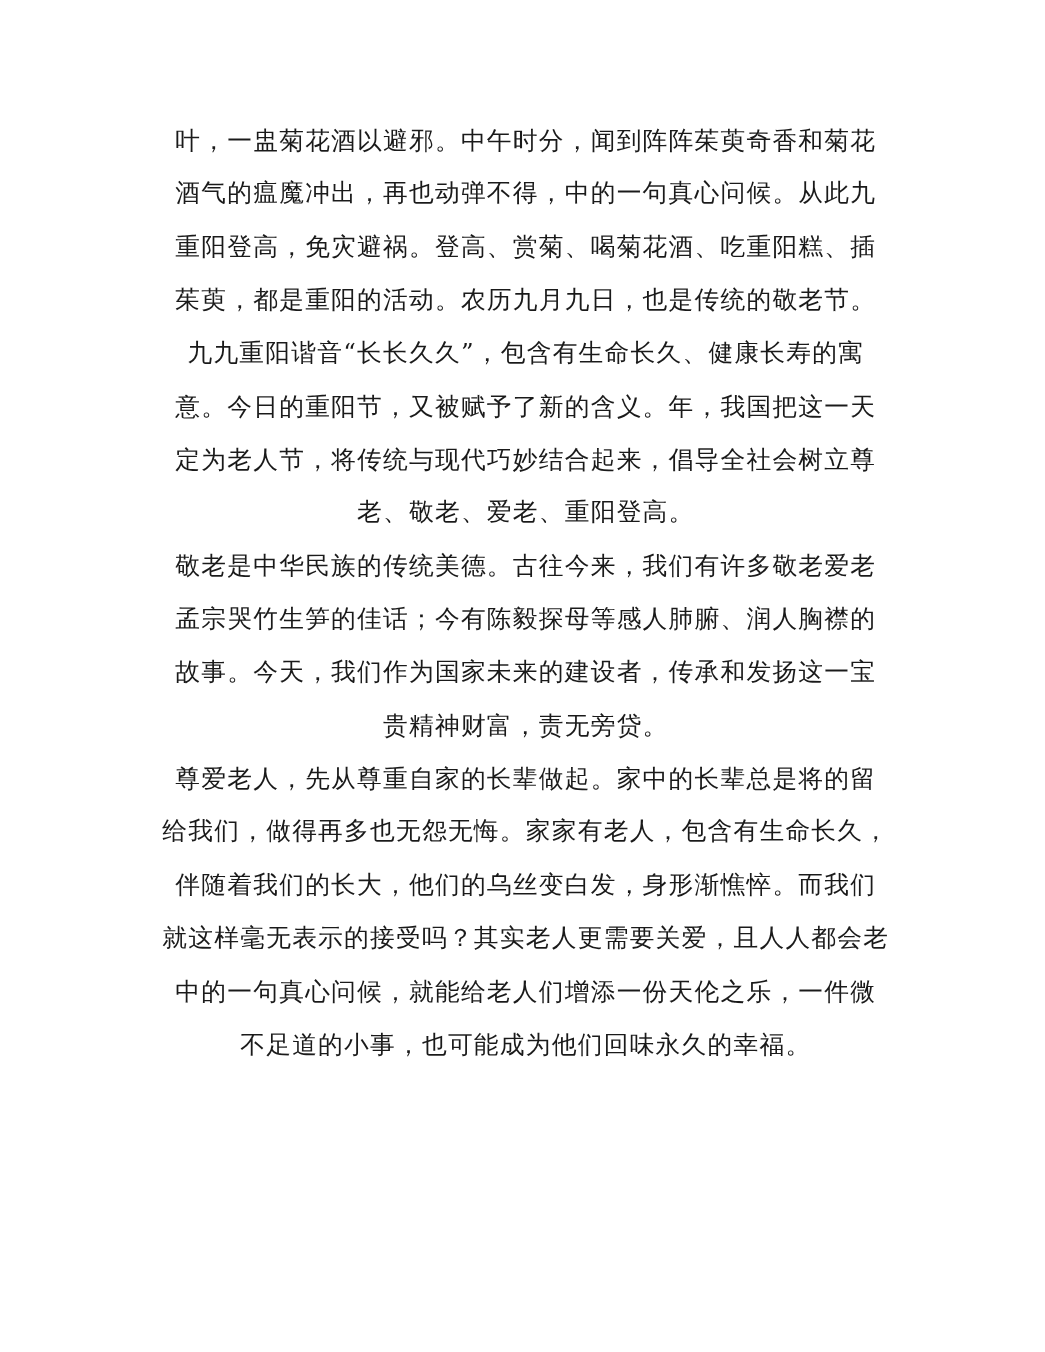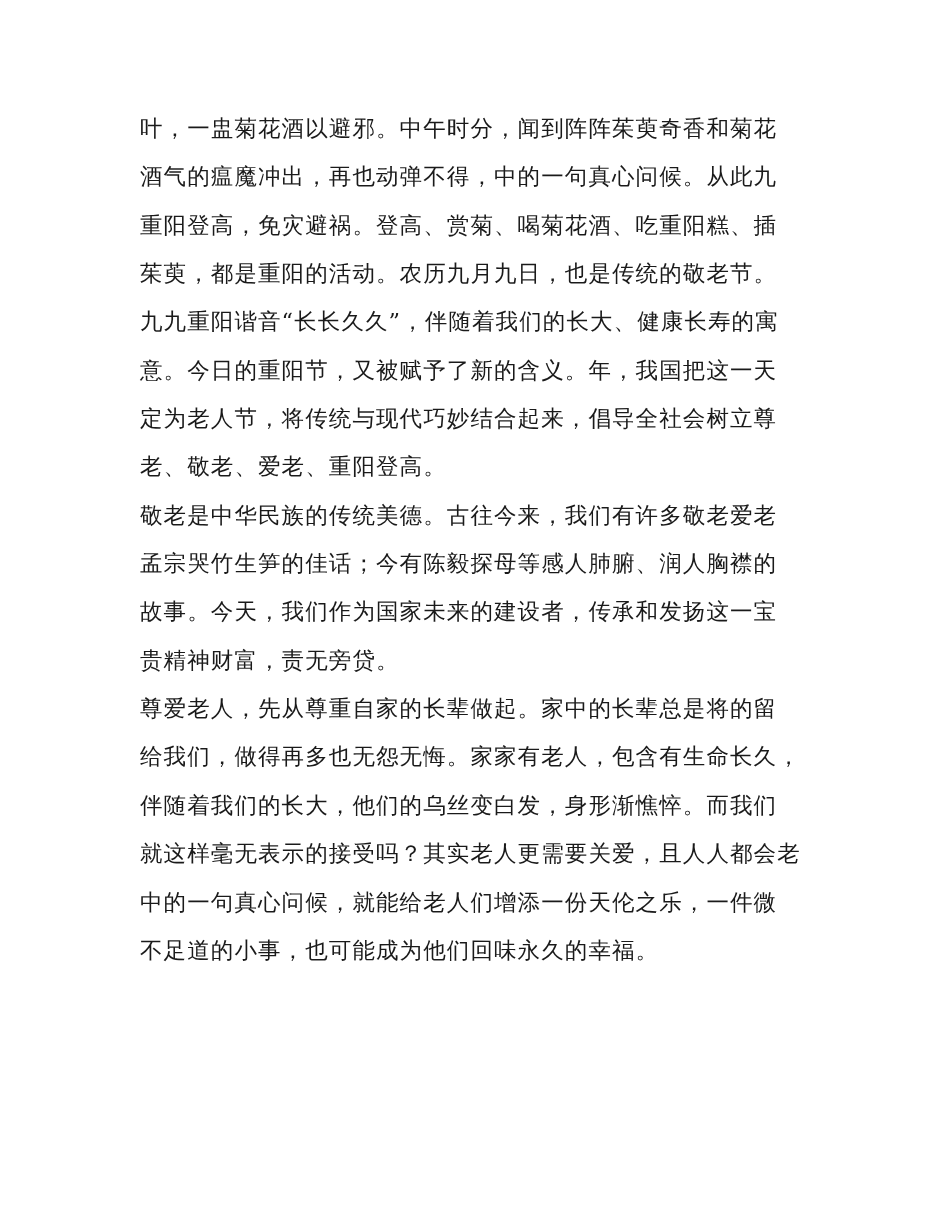--- a/index.html
+++ b/index.html
@@ -20,40 +20,40 @@
       width: 676px;
       font-family: "DejaVu Serif", "Liberation Serif", serif;
       font-size: 22.5px;
       line-height: 48.35px;
       color: #1a1a1a;
       letter-spacing: 1.1px;
     }
     .para {
       margin: 0;
       padding: 0;
-      text-align: left;
+      text-align: center;
     }
     .line {
       display: block;
       white-space: nowrap;
       height: 48.35px;
     }
   </style>
 </head>
 <body>
 
 <div class="page">
   <p class="para">
     <span class="line">叶，一盅菊花酒以避邪。中午时分，闻到阵阵茱萸奇香和菊花</span>
     <span class="line">酒气的瘟魔冲出，再也动弹不得，中的一句真心问候。从此九</span>
   </p>
   <p class="para">
     <span class="line">重阳登高，免灾避祸。登高、赏菊、喝菊花酒、吃重阳糕、插</span>
     <span class="line">茱萸，都是重阳的活动。农历九月九日，也是传统的敬老节。</span>
-    <span class="line">九九重阳谐音“长长久久”，伴随着我们的长大、健康长寿的寓</span>
+    <span class="line">九九重阳谐音“长长久久”，包含有生命长久、健康长寿的寓</span>
     <span class="line">意。今日的重阳节，又被赋予了新的含义。年，我国把这一天</span>
     <span class="line">定为老人节，将传统与现代巧妙结合起来，倡导全社会树立尊</span>
     <span class="line">老、敬老、爱老、重阳登高。</span>
   </p>
   <p class="para">
     <span class="line">敬老是中华民族的传统美德。古往今来，我们有许多敬老爱老</span>
     <span class="line">孟宗哭竹生笋的佳话；今有陈毅探母等感人肺腑、润人胸襟的</span>
     <span class="line">故事。今天，我们作为国家未来的建设者，传承和发扬这一宝</span>
     <span class="line">贵精神财富，责无旁贷。</span>
   </p>

